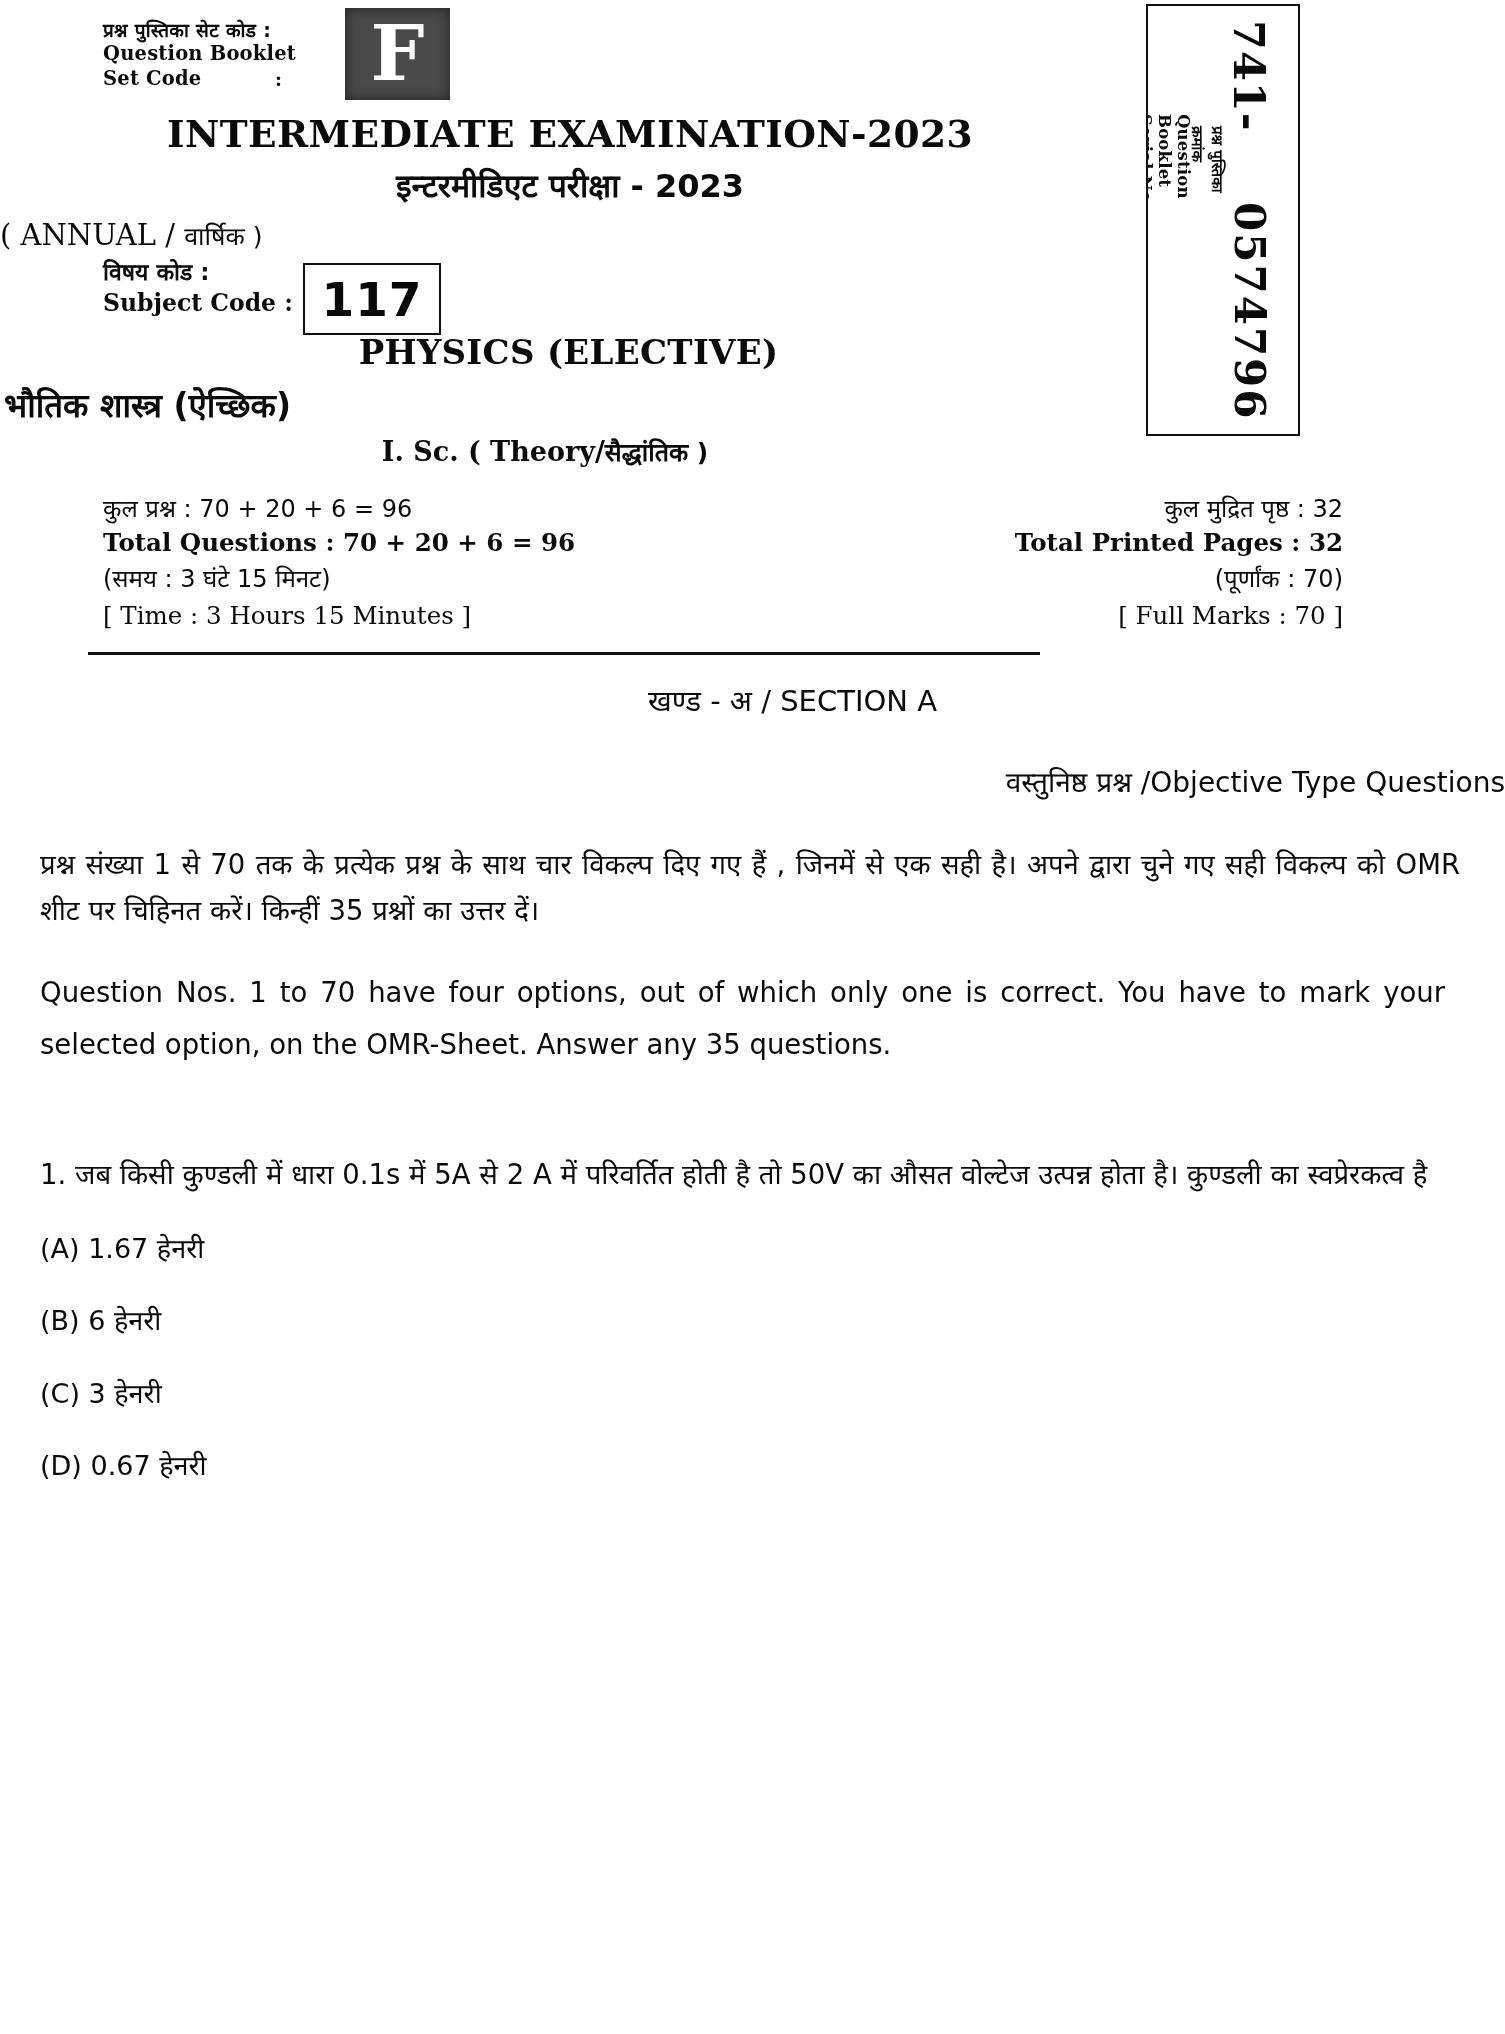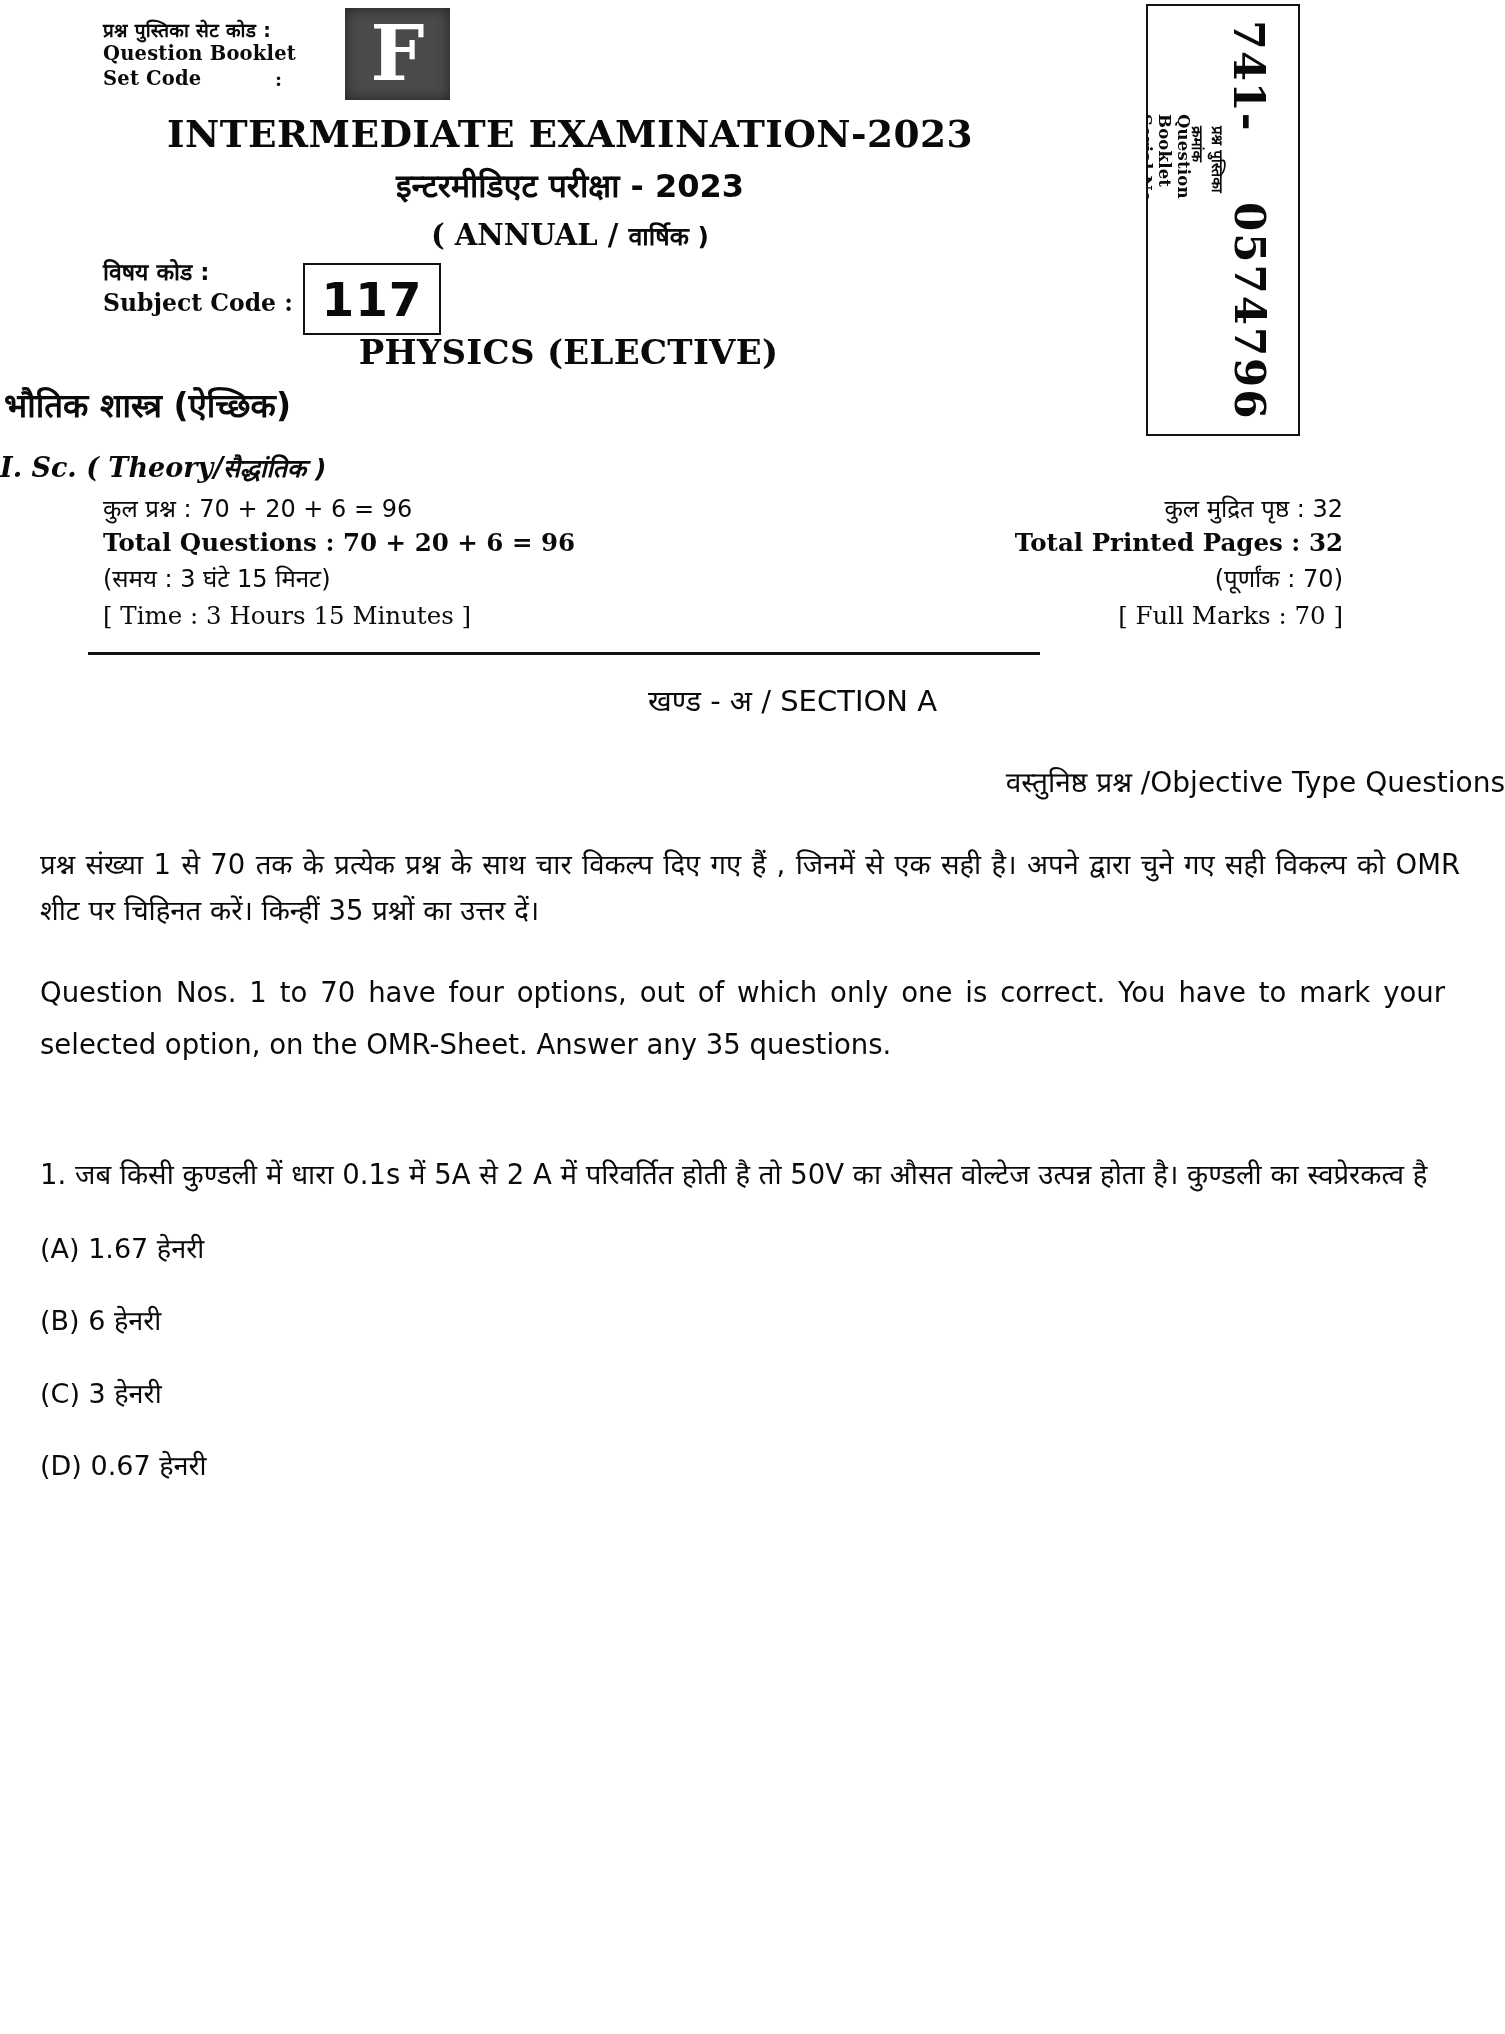--- a/index.html
+++ b/index.html
@@ -83,23 +83,23 @@
     width: 1140px;
     text-align: center;
     font-family: "DejaVu Sans", sans-serif;
     font-weight: bold;
     font-size: 32px;
   }
   .title-annual {
     position: absolute;
     left: 0; top: 218px;
     width: 1140px;
-    text-align: center;
-    font-family: "DejaVu Serif", serif;
-    font-weight: bold;
+    text-align: left;
+    font-family: "DejaVu Serif", serif;
+    font-weight: normal;
     font-size: 29px;
   }
   .title-annual .hi {
     font-family: "DejaVu Sans", sans-serif;
     font-size: 25px;
   }
 
   
   .subjcode-label {
     position: absolute;
@@ -150,26 +150,26 @@
     position: absolute;
     left: 4px; top: 382px;
     width: 1105px;
     text-align: left;
     font-family: "DejaVu Sans", sans-serif;
     font-weight: bold;
     font-size: 33px;
   }
   .subject-theory {
     position: absolute;
-    left: 0; top: 450px;
+    left: 0; top: 434px;
     width: 1090px;
+    text-align: center;
     font-family: "DejaVu Serif", serif;
     font-weight: bold;
     font-size: 27px;
-    font-style: italic;
   }
   .subject-theory .hi {
     font-family: "DejaVu Sans", sans-serif;
     font-size: 25px;
   }
 
   
   .serial-box {
     position: absolute;
     left: 1146px;

